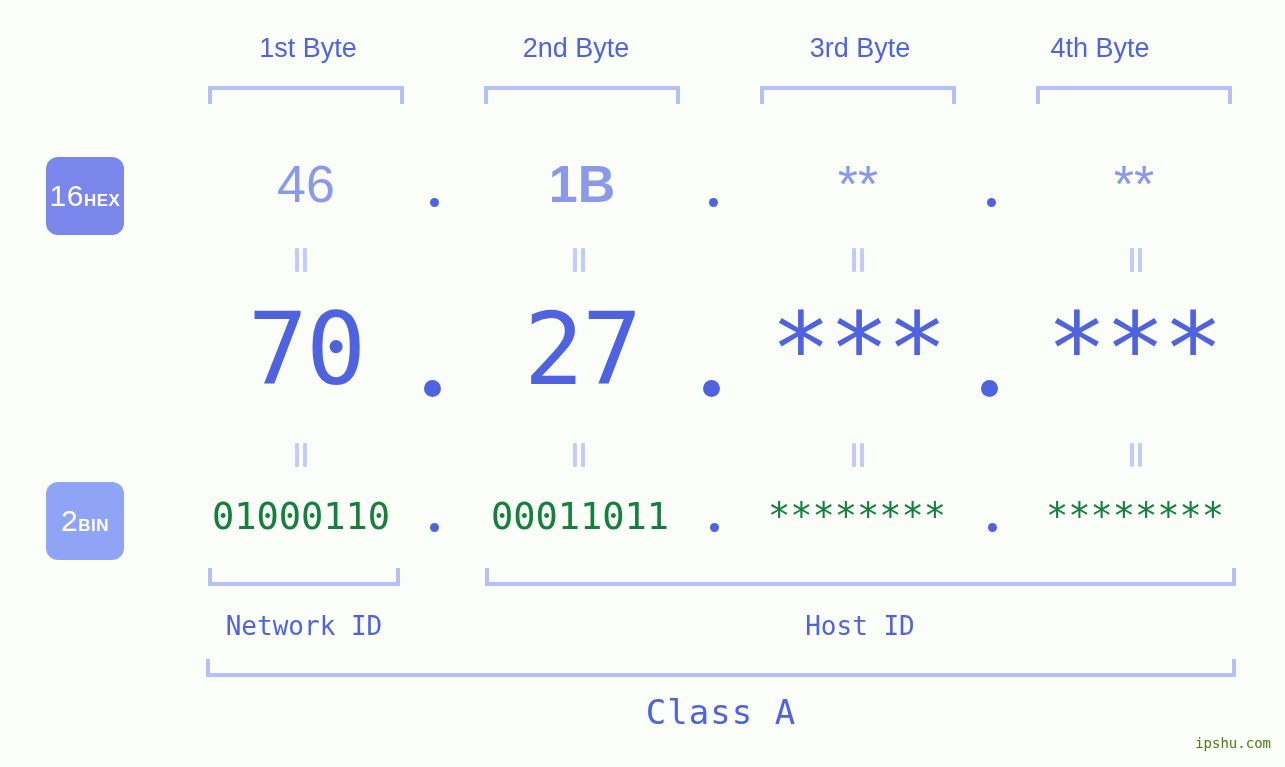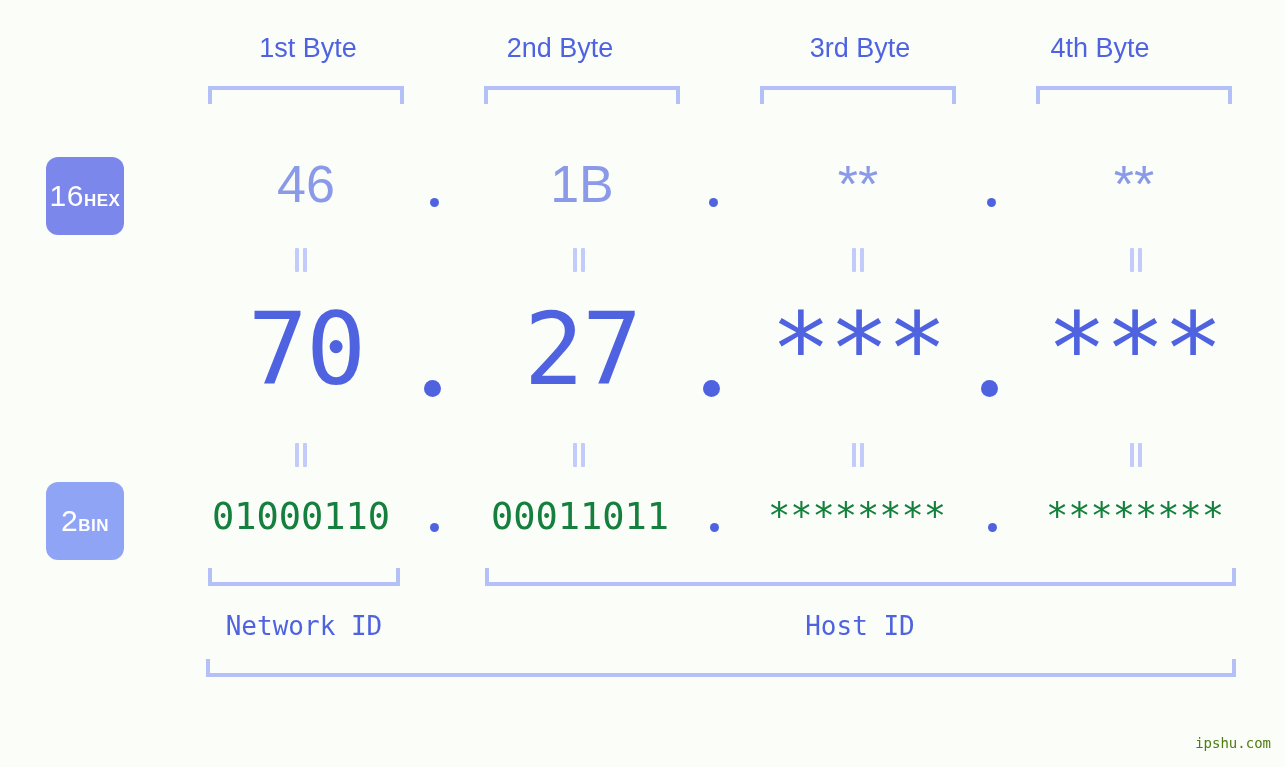--- a/index.html
+++ b/index.html
@@ -170,41 +170,41 @@
     color: #4d7c0f;
     letter-spacing: 0px;
   }
 </style>
 </head>
 <body>
 
 <div class="stage">
 
   <div class="byte-label" style="left:188px;">1st Byte</div>
-  <div class="byte-label" style="left:440px;">2nd Byte</div>
+  <div class="byte-label" style="left:456px;">2nd Byte</div>
   <div class="byte-label" style="left:740px;">3rd Byte</div>
   <div class="byte-label" style="left:980px;text-align:center;">4th Byte</div>
 
   <div class="bracket bracket-down" style="left:208px; top:86px; width:196px;"></div>
   <div class="bracket bracket-down" style="left:484px; top:86px; width:196px;"></div>
   <div class="bracket bracket-down" style="left:760px; top:86px; width:196px;"></div>
   <div class="bracket bracket-down" style="left:1036px; top:86px; width:196px;"></div>
 
   <div class="badge badge-hex">
     <span class="num">16</span>
     <span class="name">HEX</span>
   </div>
   <div class="badge badge-bin">
     <span class="num">2</span>
     <span class="name">BIN</span>
   </div>
 
   <div class="row-hex">
     <div class="octet" style="left:186px; width:240px;">46</div>
-    <div class="octet" style="left:462px; width:240px;">1B</div>
+    <div class="octet" style="left:462px; width:240px;font-weight:bold;">1B</div>
     <div class="octet" style="left:738px; width:240px;">**</div>
     <div class="octet" style="left:1014px; width:240px;">**</div>
     <div class="dot dot-hex" style="left:430px;"></div>
     <div class="dot dot-hex" style="left:709px;"></div>
     <div class="dot dot-hex" style="left:987px;"></div>
   </div>
 
   <div class="eq" style="left:293px; top:248px;">
       <span class="b1"></span>
       <span class="b2"></span>
@@ -259,16 +259,17 @@
     <div class="dot dot-bin" style="left:988px;"></div>
   </div>
 
   <div class="bracket bracket-up" style="left:208px; top:568px; width:192px;"></div>
   <div class="bracket bracket-up" style="left:485px; top:568px; width:751px;"></div>
 
   <div class="id-label" style="left:740px; top:613px; width:240px;">Host ID</div>
   <div class="id-label" style="left:184px; top:613px; width:240px;">Network ID</div>
 
   <div class="bracket bracket-up" style="left:206px; top:659px; width:1030px;"></div>
+  <div class="class-label">Class A</div>
 
   <div class="watermark">ipshu.com</div>
 
 </div>
 
 </body></html>

